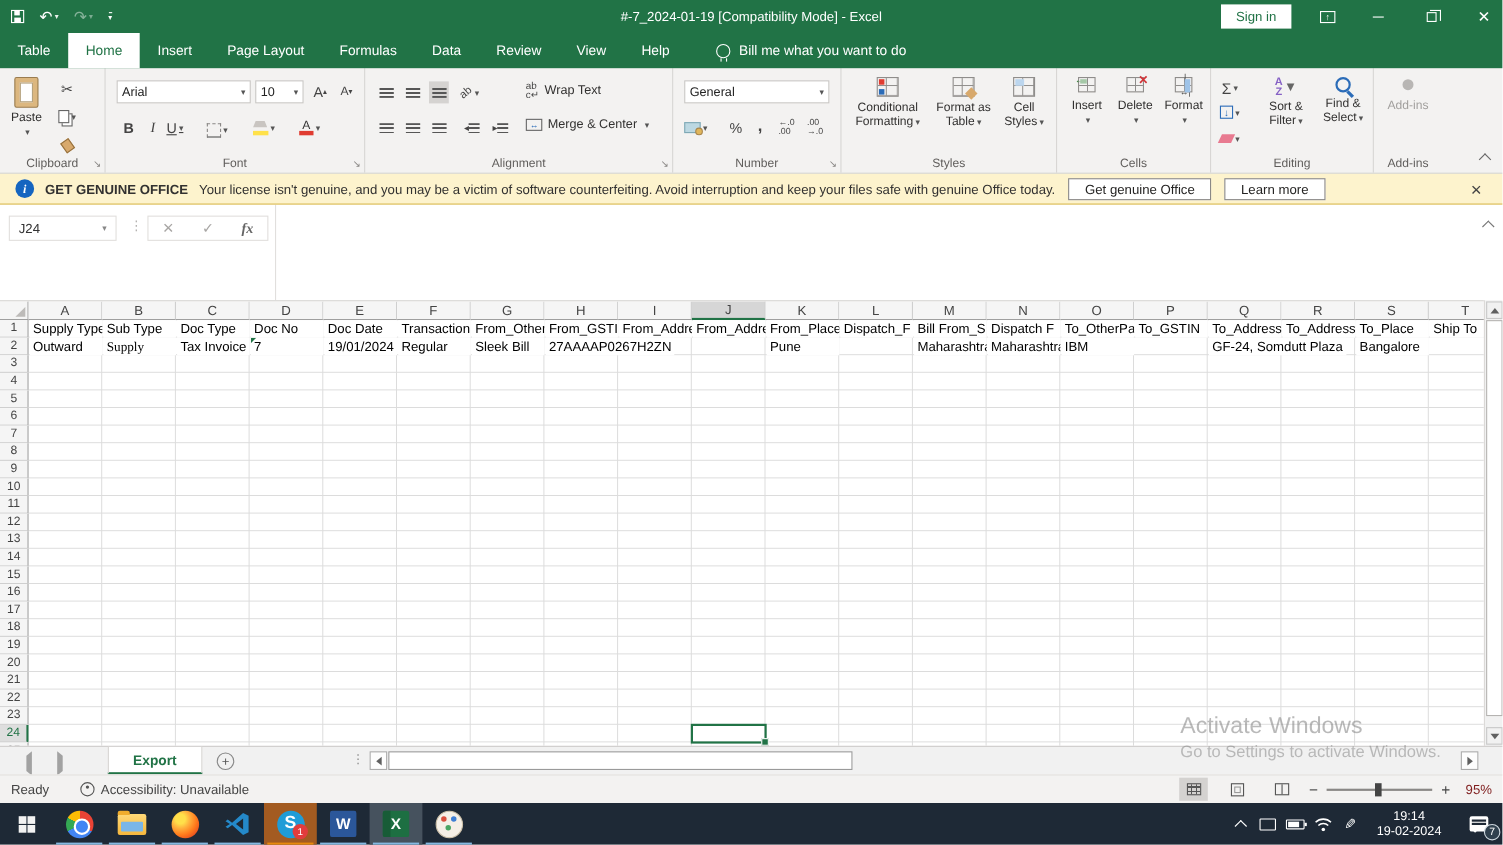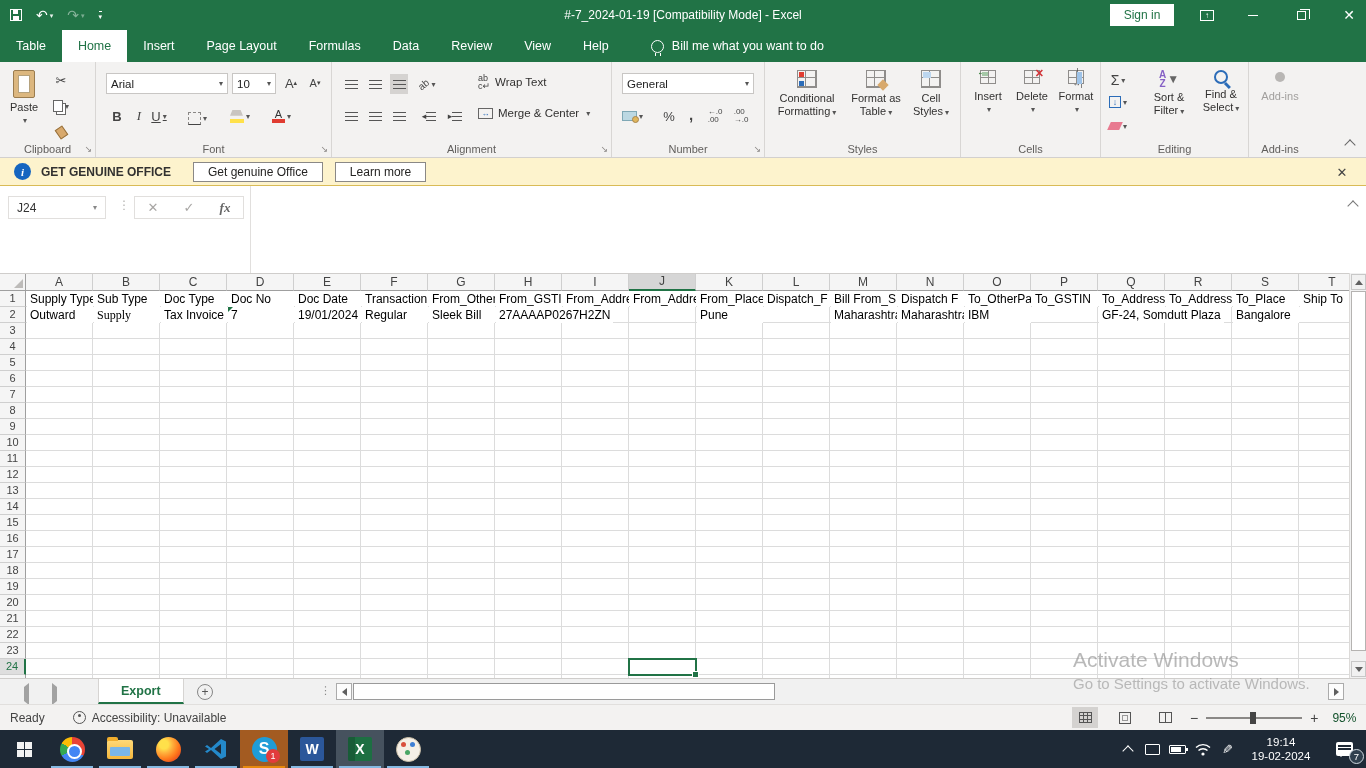--- a/index.html
+++ b/index.html
@@ -116,21 +116,21 @@
   .view-btn.active{background:#d4d2d0}
   .vb-normal{width:13px;height:11px;border:1px solid #555;background:linear-gradient(to right,transparent 0 3px,#555 3px 4px,transparent 4px 7px,#555 7px 8px,transparent 8px),linear-gradient(to bottom,transparent 0 2px,#555 2px 3px,transparent 3px 6px,#555 6px 7px,transparent 7px)}
   .vb-page{width:12px;height:12px;border:1px solid #555;position:relative}
   .vb-page:after{content:"";position:absolute;left:2px;top:2px;right:2px;bottom:2px;border:1px solid #999}
   .vb-break{width:13px;height:11px;border:1px solid #555;position:relative}
   .vb-break:after{content:"";position:absolute;left:5px;top:0;bottom:0;border-left:1px solid #555}
   #zoom-area{position:absolute;left:1190px;top:0;height:25px;display:flex;align-items:center;gap:8px}
   #zoom-track{width:96px;height:2px;background:#8a8886;position:relative}
   #zoom-thumb{position:absolute;left:44px;top:-5px;width:6px;height:12px;background:#444}
   .zoom-pm{font-size:14px;color:#444}
-  #zoom-pct{font-size:12px;color:#14532d;margin-left:6px}
+  #zoom-pct{font-size:12px;color:#7f1d1d;margin-left:6px}
 
   
   #watermark{position:absolute;left:1073px;top:648px;z-index:40;pointer-events:none}
   #watermark .l1{font-size:21px;color:rgba(128,128,128,.55)}
   #watermark .l2{font-size:15px;color:rgba(128,128,128,.5);margin-top:3px}
 
   
   #taskbar{position:absolute;left:0;top:730px;width:1366px;height:38px;background:#1e2936;z-index:60;display:flex;align-items:center}
   #start-btn{width:48px;height:38px;display:flex;align-items:center;justify-content:center}
   .win-logo{width:15px;height:15px;display:grid;grid-template-columns:7px 7px;grid-template-rows:7px 7px;gap:1px}
@@ -432,20 +432,21 @@
       <span style="margin-top:8px">Add-ins</span>
     </div>
     <div class="rgroup-label">Add-ins</div>
   </div>
   <span style="position:absolute;right:12px;bottom:8px;width:8px;height:8px;border-left:1.5px solid #666;border-top:1.5px solid #666;transform:rotate(45deg)"></span>
 </div>
 
 <div id="banner">
   <span class="info-ico">i</span>
   <b>GET GENUINE OFFICE</b>
+  <span class="msg">Your license isn't genuine, and you may be a victim of software counterfeiting. Avoid interruption and keep your files safe with genuine Office today.</span>
   <span class="banner-btn">Get genuine Office</span>
   <span class="banner-btn">Learn more</span>
   <span id="banner-close">✕</span>
 </div>
 
 <div id="formulabar">
   <div id="namebox">
       <span>J24</span>
       <span class="caret">▾</span>
     </div>

